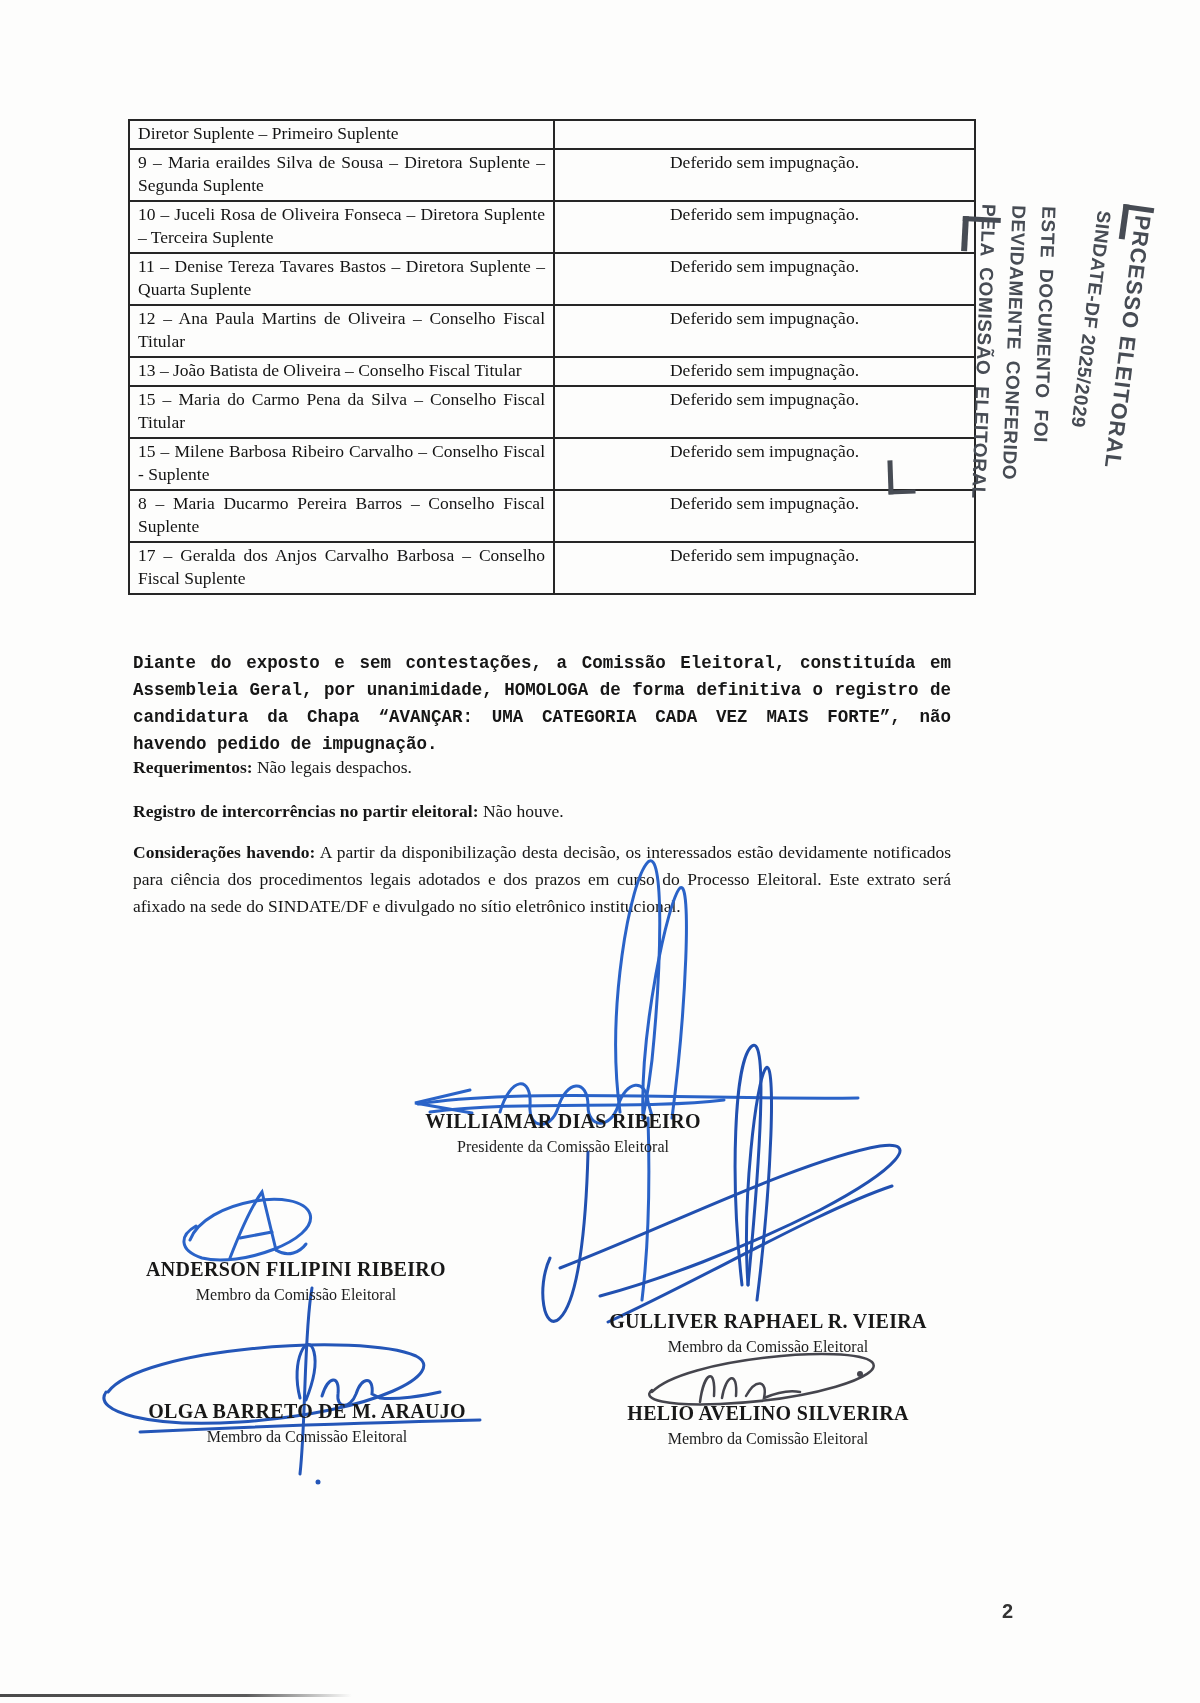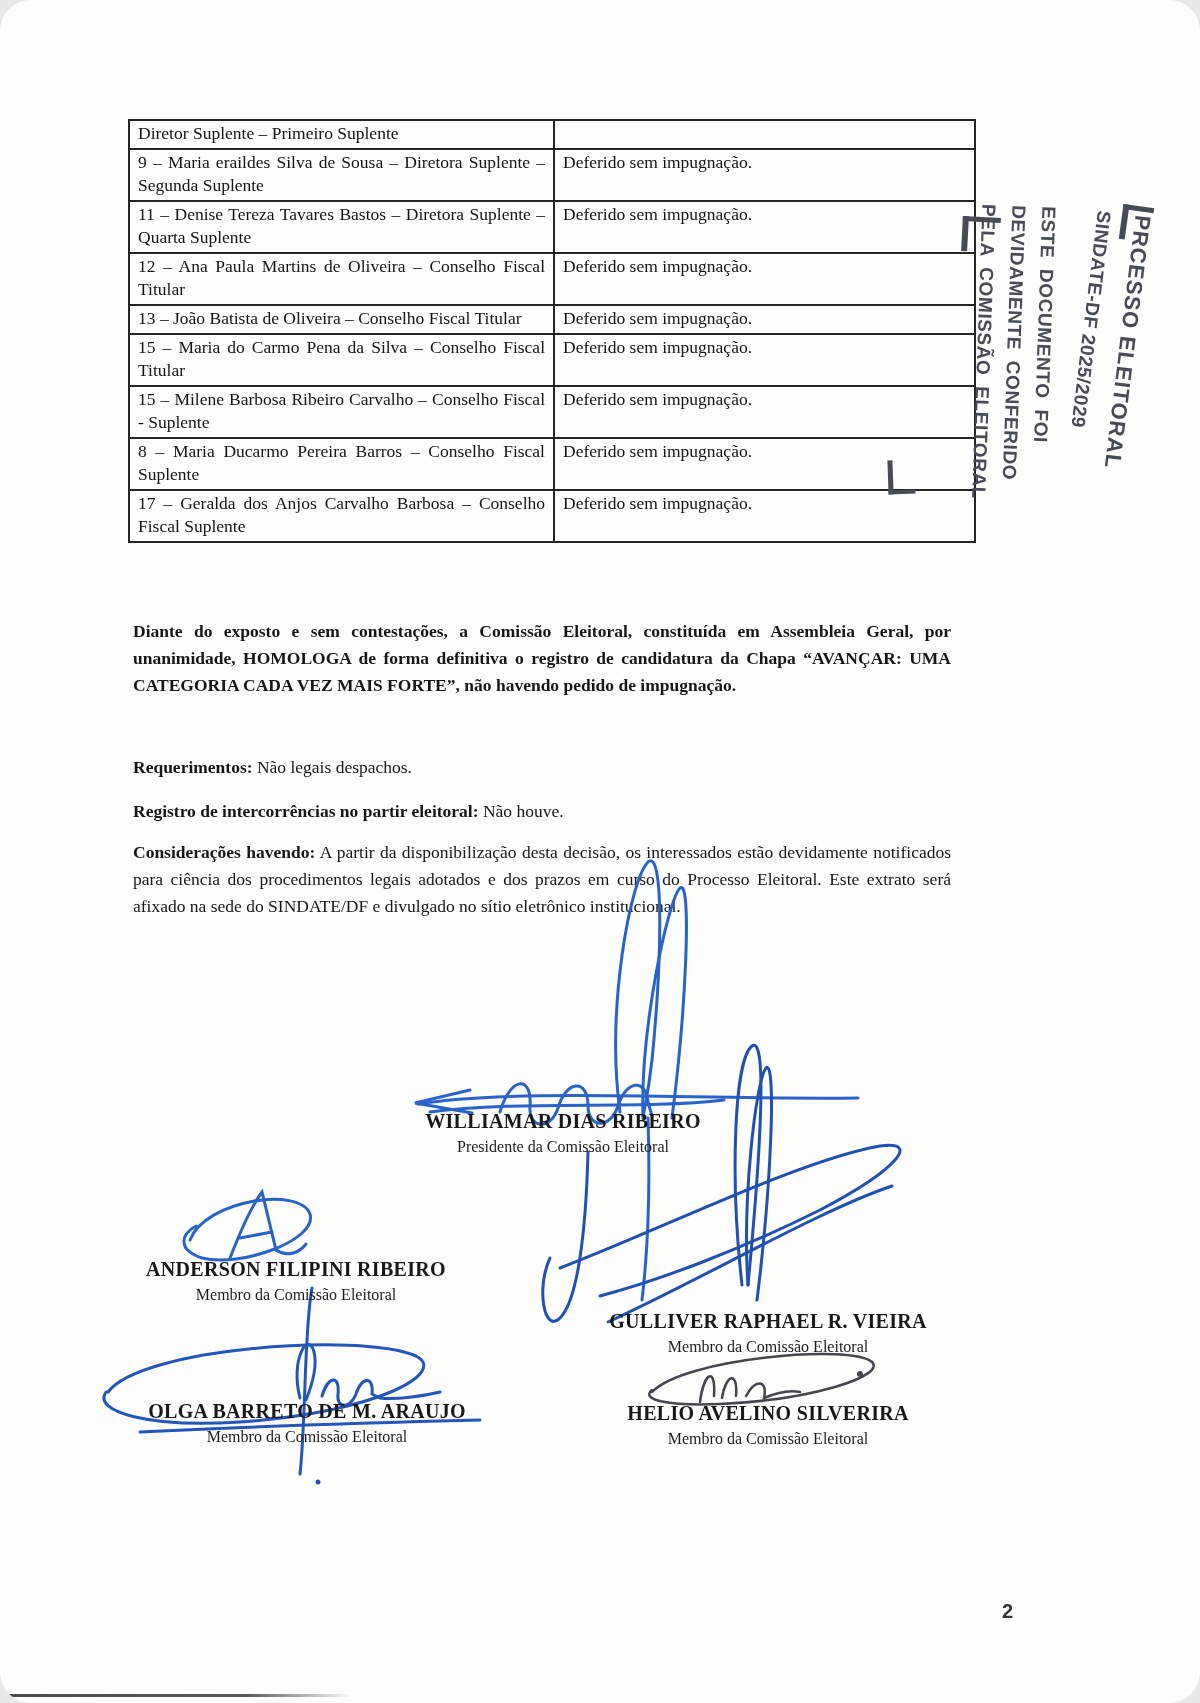--- a/index.html
+++ b/index.html
@@ -4,35 +4,34 @@
 <style>
   html,body{margin:0;padding:0;background:#e8e8e8;}
   .page{
     position:relative;
     width:1200px;height:1703px;
     background:#fdfdfc;
     margin:0 auto;
     overflow:hidden;
     font-family:"Liberation Serif", serif;
     color:#1c1c1c;
-    border-radius:31px;
   }
   
   table.results{
     position:absolute;left:128px;top:119px;width:810px;
     border-collapse:collapse;table-layout:fixed;
     font-size:17.5px;line-height:23px;color:#141414;
   }
   table.results td{
     border:2px solid #262626;
     vertical-align:top;
     padding:1px 8px 3px 8px;
   }
   td.cand{width:407px;text-align:justify;}
-  td.stat{width:403px;padding-left:11px;}
+  td.stat{width:403px;padding-left:11px;text-align:center;}
   
   .para{position:absolute;left:133px;width:818px;font-size:17.5px;line-height:27px;text-align:justify;color:#161616;}
   .para .lbl{font-weight:bold;}
   .bold-para{font-weight:bold;}
   
   .sigblock{position:absolute;transform:translateX(-50%);text-align:center;white-space:nowrap;}
   .signame{font-weight:bold;font-size:20px;letter-spacing:.3px;color:#181818;}
   .sigrole{font-size:16px;margin-top:5px;color:#1d1d1d;}
   svg.ink{position:absolute;left:0;top:0;pointer-events:none;}
   
@@ -58,20 +57,24 @@
     <tbody>
       <tr>
         <td class="cand">Diretor Suplente – Primeiro Suplente</td>
         <td class="stat"></td>
       </tr>
       <tr>
         <td class="cand">9 – Maria eraildes Silva de Sousa – Diretora Suplente – Segunda Suplente</td>
         <td class="stat">Deferido sem impugnação.</td>
       </tr>
       <tr>
+        <td class="cand">10 – Juceli Rosa de Oliveira Fonseca – Diretora Suplente – Terceira Suplente</td>
+        <td class="stat">Deferido sem impugnação.</td>
+      </tr>
+      <tr>
         <td class="cand">11 – Denise Tereza Tavares Bastos – Diretora Suplente – Quarta Suplente</td>
         <td class="stat">Deferido sem impugnação.</td>
       </tr>
       <tr>
         <td class="cand">12 – Ana Paula Martins de Oliveira – Conselho Fiscal Titular</td>
         <td class="stat">Deferido sem impugnação.</td>
       </tr>
       <tr>
         <td class="cand">13 – João Batista de Oliveira – Conselho Fiscal Titular</td>
         <td class="stat">Deferido sem impugnação.</td>
@@ -101,21 +104,21 @@
     <div>PELA COMISSÃO ELEITORAL</div>
   </div>
   <div class="stamp stamp-process">
     <div class="l1">PRCESSO ELEITORAL</div>
     <div class="l2">SINDATE-DF 2025/2029</div>
   </div>
   <div class="bracket br-1"></div>
   <div class="bracket br-2"></div>
   <div class="bracket br-3"></div>
 
-  <p class="para bold-para" style="top:600px;">Diante do exposto e sem contestações, a Comissão Eleitoral, constituída em Assembleia Geral, por unanimidade, HOMOLOGA de forma definitiva o registro de candidatura da Chapa “AVANÇAR: UMA CATEGORIA CADA VEZ MAIS FORTE”, não havendo pedido de impugnação.</p>
+  <p class="para bold-para" style="top:632px;font-family:Liberation Mono, monospace;">Diante do exposto e sem contestações, a Comissão Eleitoral, constituída em Assembleia Geral, por unanimidade, HOMOLOGA de forma definitiva o registro de candidatura da Chapa “AVANÇAR: UMA CATEGORIA CADA VEZ MAIS FORTE”, não havendo pedido de impugnação.</p>
 
   <p class="para" style="top:736px;">
     <span class="lbl">Requerimentos:</span>
     <span>Não legais despachos.</span>
   </p>
 
   <p class="para" style="top:780px;">
     <span class="lbl">Registro de intercorrências no partir eleitoral:</span>
     <span>Não houve.</span>
   </p>

